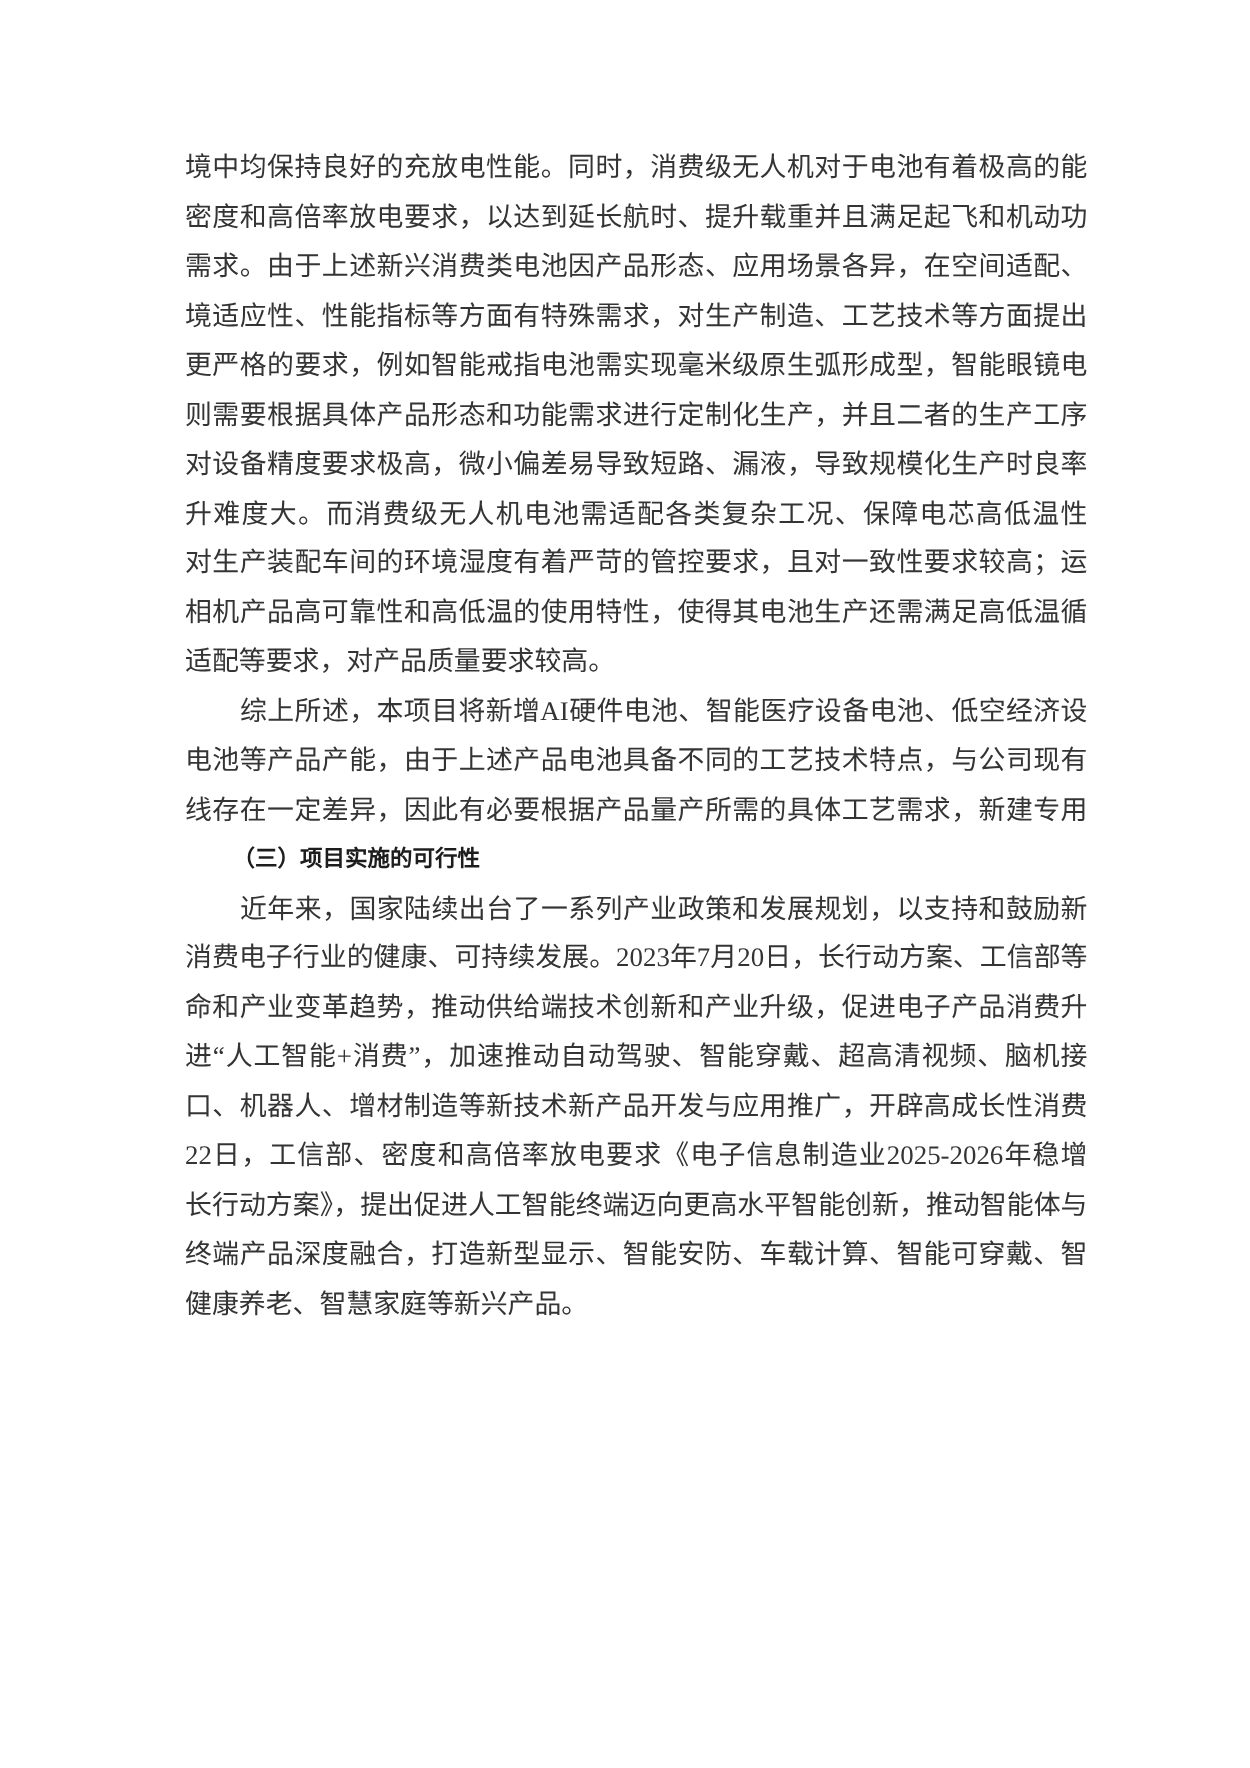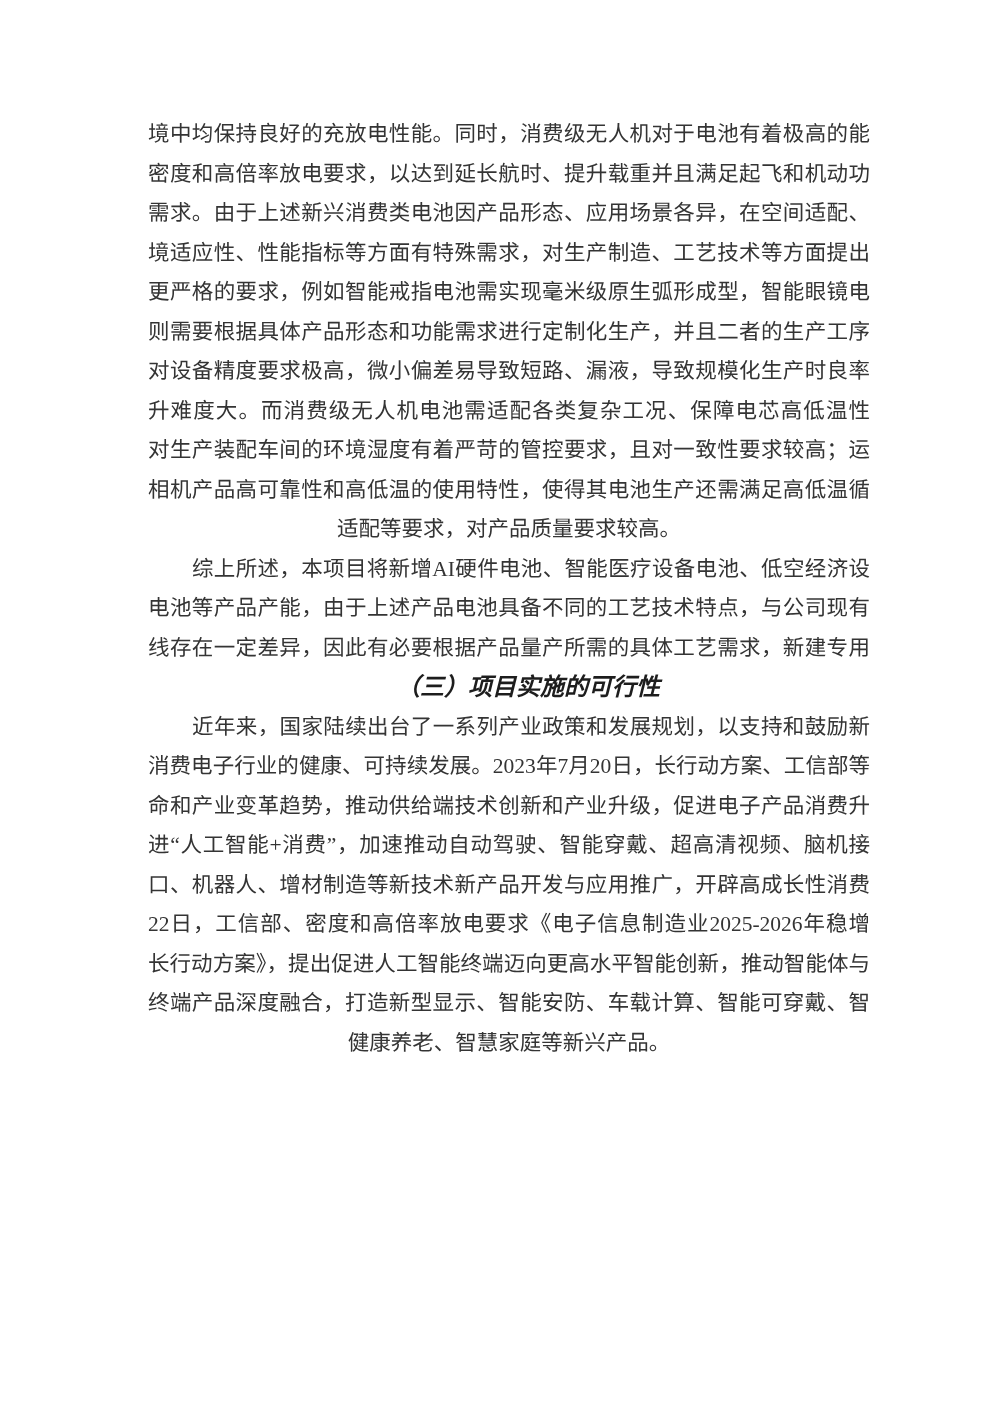--- a/index.html
+++ b/index.html
@@ -25,39 +25,39 @@
   .block {
     margin: 0;
     padding: 0;
   }
   .line {
     height: 39.5px;
     line-height: 39.5px;
     font-size: 21.5px;
     white-space: nowrap;
     overflow: hidden;
-    text-align: center;
+    text-align: left;
   }
   
   .line.fill {
     text-align: justify;
     text-align-last: justify;
     text-justify: inter-character;
     white-space: normal;
     height: 39.5px;
   }
   .line.indent {
     text-indent: 44px;
   }
   .heading-1 .line,
   .heading-2 .line {
     font-weight: 700;
     color: var(--heading-color, #1d1d1d);
   }
-  .heading-1 .line { text-indent: 38px; font-size: 24px; font-style: italic; }
+  .heading-1 .line { text-indent: 38px; font-size: 18px; }
   .heading-2 .line { text-indent: 46px; font-size: 22px; }
 </style>
 </head>
 <body>
 
 <div class="page" style="--page-bg: #ffffff; --body-color: #343434; --heading-color: #1d1d1d;">
   <div class="content">
       <div class="block paragraph-continuation">
         <div class="line fill">境中均保持良好的充放电性能。同时，消费级无人机对于电池有着极高的能量</div>
         <div class="line fill">密度和高倍率放电要求，以达到延长航时、提升载重并且满足起飞和机动功率</div>

